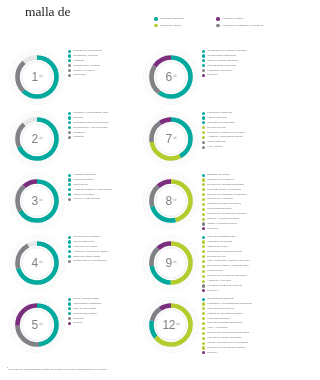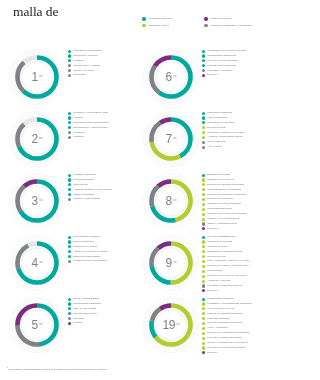--- a/index.html
+++ b/index.html
@@ -6,21 +6,21 @@
   body{
     width:268px;height:380px;overflow:hidden;
     background:#ffffff;
     font-family:"Liberation Sans", sans-serif;
     color:#58595b;
     -webkit-font-smoothing:antialiased;
   }
   .page{position:relative;width:268px;height:380px;}
 
   
-  .header{position:absolute;left:4px;top:0;width:268px;height:42px;text-decoration:underline;}
+  .header{position:absolute;left:16px;top:0;width:268px;height:42px;text-decoration:underline;}
   .title{
     position:absolute;left:9px;top:5px;width:120px;
     font-family:"Liberation Serif", serif;
     font-size:13.5px;line-height:14.5px;color:#231f20;
     letter-spacing:-0.1px;
   }
   .legend{position:absolute;left:138px;top:17px;width:126px;}
   .legend-col{position:absolute;top:0;}
   .legend-col.c1{left:0;width:60px;}
   .legend-col.c2{left:62px;width:64px;}
@@ -554,21 +554,21 @@
             <circle cx="29" cy="29" r="25.2" fill="none" stroke="#f1f2f2" stroke-width="0.8"></circle>
             <circle cx="29" cy="29" r="23" fill="none" stroke="#f1f2f2" stroke-width="0.8"></circle>
             <circle cx="29" cy="29" r="19.5" fill="none" stroke="#e6e7e8" stroke-width="4.6"></circle>
             <circle cx="29" cy="29" r="19.5" fill="none" stroke="#b5cc2e" stroke-width="4.6" stroke-dasharray="78.41415263360123 44.107960856400695" stroke-dashoffset="0" transform="rotate(-90 29 29)"></circle>
             <circle cx="29" cy="29" r="19.5" fill="none" stroke="#00a99d" stroke-width="4.6" stroke-dasharray="17.153095888600273 105.36901760140165" stroke-dashoffset="-78.41415263360123" transform="rotate(-90 29 29)"></circle>
             <circle cx="29" cy="29" r="19.5" fill="none" stroke="#808285" stroke-width="4.6" stroke-dasharray="14.70265361880023 107.8194598712017" stroke-dashoffset="-95.56724852220151" transform="rotate(-90 29 29)"></circle>
             <circle cx="29" cy="29" r="19.5" fill="none" stroke="#7b2d7e" stroke-width="4.6" stroke-dasharray="12.252211349000193 110.26990214100174" stroke-dashoffset="-110.26990214100174" transform="rotate(-90 29 29)"></circle>
             <circle cx="29" cy="29" r="15.2" fill="none" stroke="#f1f2f2" stroke-width="1.6"></circle>
           </svg>
           <div class="ring-num">
-            <span class="nm">19</span>
+            <span class="nm">12</span>
             <span class="lbl">ciclo</span>
           </div>
         </div>
         <div class="items">
           <div class="item">
             <span class="bullet" style="background: rgb(0, 169, 157);"></span>
             <span class="item-text">Comunicación financiera</span>
           </div>
           <div class="item">
             <span class="bullet" style="background: rgb(181, 204, 46);"></span>

